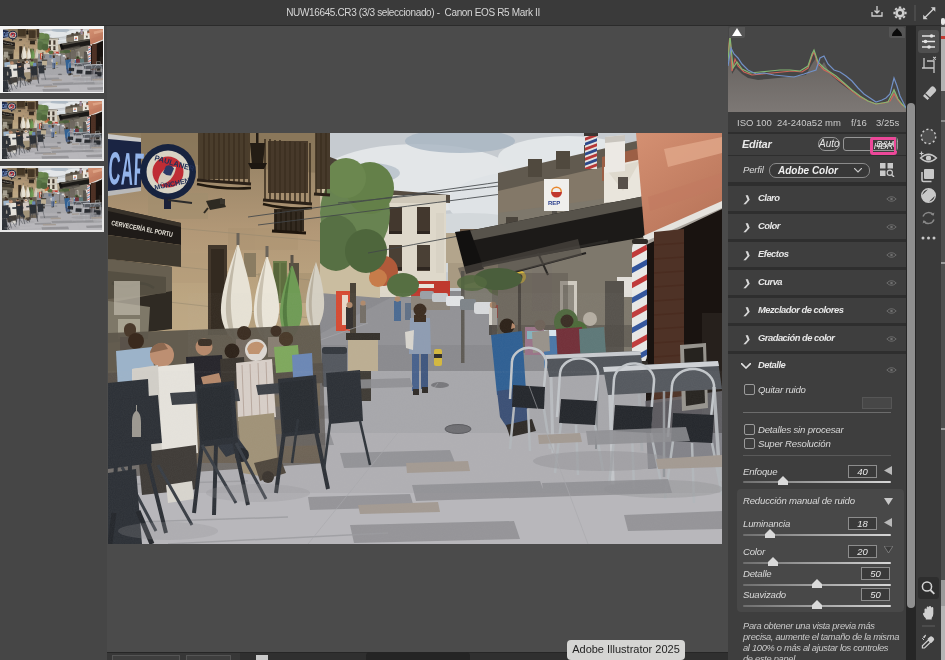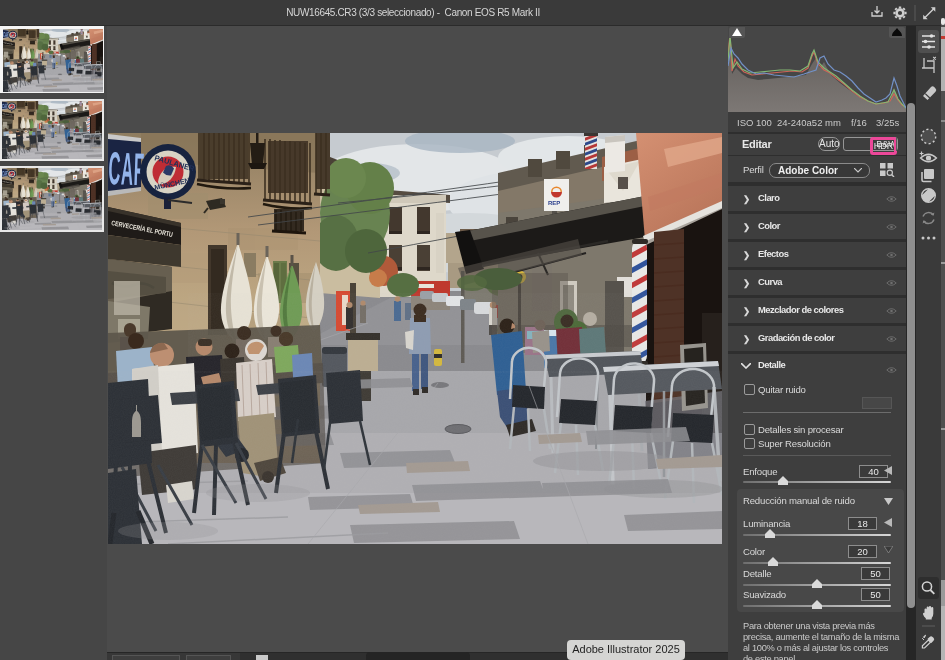--- a/index.html
+++ b/index.html
@@ -683,21 +683,21 @@
     </svg>
 </div>
 
 <div class="abs" style="left:728px;top:112px;width:178px;height:20px;background:#3c3c3c;color:#cbcbcb;font-size:9.5px;">
 <span class="abs" style="left:9px;top:5px;">ISO 100</span>
 <span class="abs" style="left:49px;top:5px;">24-240a52 mm</span>
 <span class="abs" style="left:123px;top:5px;">f/16</span>
 <span class="abs" style="left:148px;top:5px;">3/25s</span>
 </div>
 
-<div class="abs" style="left:728px;top:0;width:178px;height:521px;" id="rows">
+<div class="abs" style="left:728px;top:0;width:178px;height:521px;font-style:italic;" id="rows">
 
  <div class="row" style="top:134px;height:21px;">
   <span class="abs sect" style="left:14px;top:4px;font-size:11px;letter-spacing:-0.3px;">Editar</span>
   <span class="abs" style="left:90px;top:3px;width:20px;height:12px;border:1px solid #969696;border-radius:7px;color:#e4e4e4;font-size:10px;text-align:center;line-height:12px;">Auto</span>
   <span class="abs" style="left:115px;top:3px;width:21px;height:12px;border:1px solid #969696;border-radius:3px;color:#e4e4e4;font-size:9px;text-align:center;line-height:12px;padding-left:32px;">B&amp;W</span>
   <span class="abs" style="left:142px;top:3px;width:21px;height:12px;border:3px solid #ec4899;border-radius:3px;color:#e4e4e4;font-size:9px;text-align:center;line-height:12px;">HDR</span>
   <span class="abs" style="left:168px;top:3px;width:1px;height:14px;background:#5a5a5a;"></span>
  </div>
 
  <div class="row" style="top:156px;height:26px;">
@@ -778,21 +778,21 @@
   <div class="cb" style="top:30px;"></div>
       <span class="abs lbl" style="left:30px;top:30px;">Quitar ruido</span>
   <div class="abs" style="left:134px;top:43px;width:28px;height:10px;background:#474747;border:1px solid #565656;"></div>
   <div class="abs" style="left:15px;top:58px;width:148px;height:1px;background:#6c6c6c;"></div>
   <div class="cb" style="top:70px;"></div>
       <span class="abs lbl" style="left:30px;top:70px;">Detalles sin procesar</span>
   <div class="cb" style="top:84px;"></div>
       <span class="abs lbl" style="left:30px;top:84px;">Super Resolución</span>
   <div class="abs" style="left:15px;top:101px;width:148px;height:1px;background:#5a5a5a;"></div>
   <span class="abs lbl" style="left:15px;top:112px;">Enfoque</span>
-  <div class="vbox" style="left:120px;top:111px;margin-left:11px;">40</div>
+  <div class="vbox" style="left:120px;top:111px;">40</div>
   <svg class="abs" style="left:156px;top:112px" width="8" height="9">
         <polygon points="8,0 8,9 0,4.5" fill="#b9b9b9"></polygon>
       </svg>
   <div class="track" style="top:127px;"></div>
   <svg class="thumbp" style="left:49px;top:122px;" viewBox="0 0 12 9">
         <path d="M6 0 L11 5 L11 9 L1 9 L1 5 Z" fill="#d9d9d9"></path>
       </svg>
 
   <div class="abs" style="left:9px;top:135px;width:167px;height:123px;background:#484848;border-radius:4px;"></div>
   <span class="abs lbl" style="left:15px;top:141px;">Reducción manual de ruido</span>

